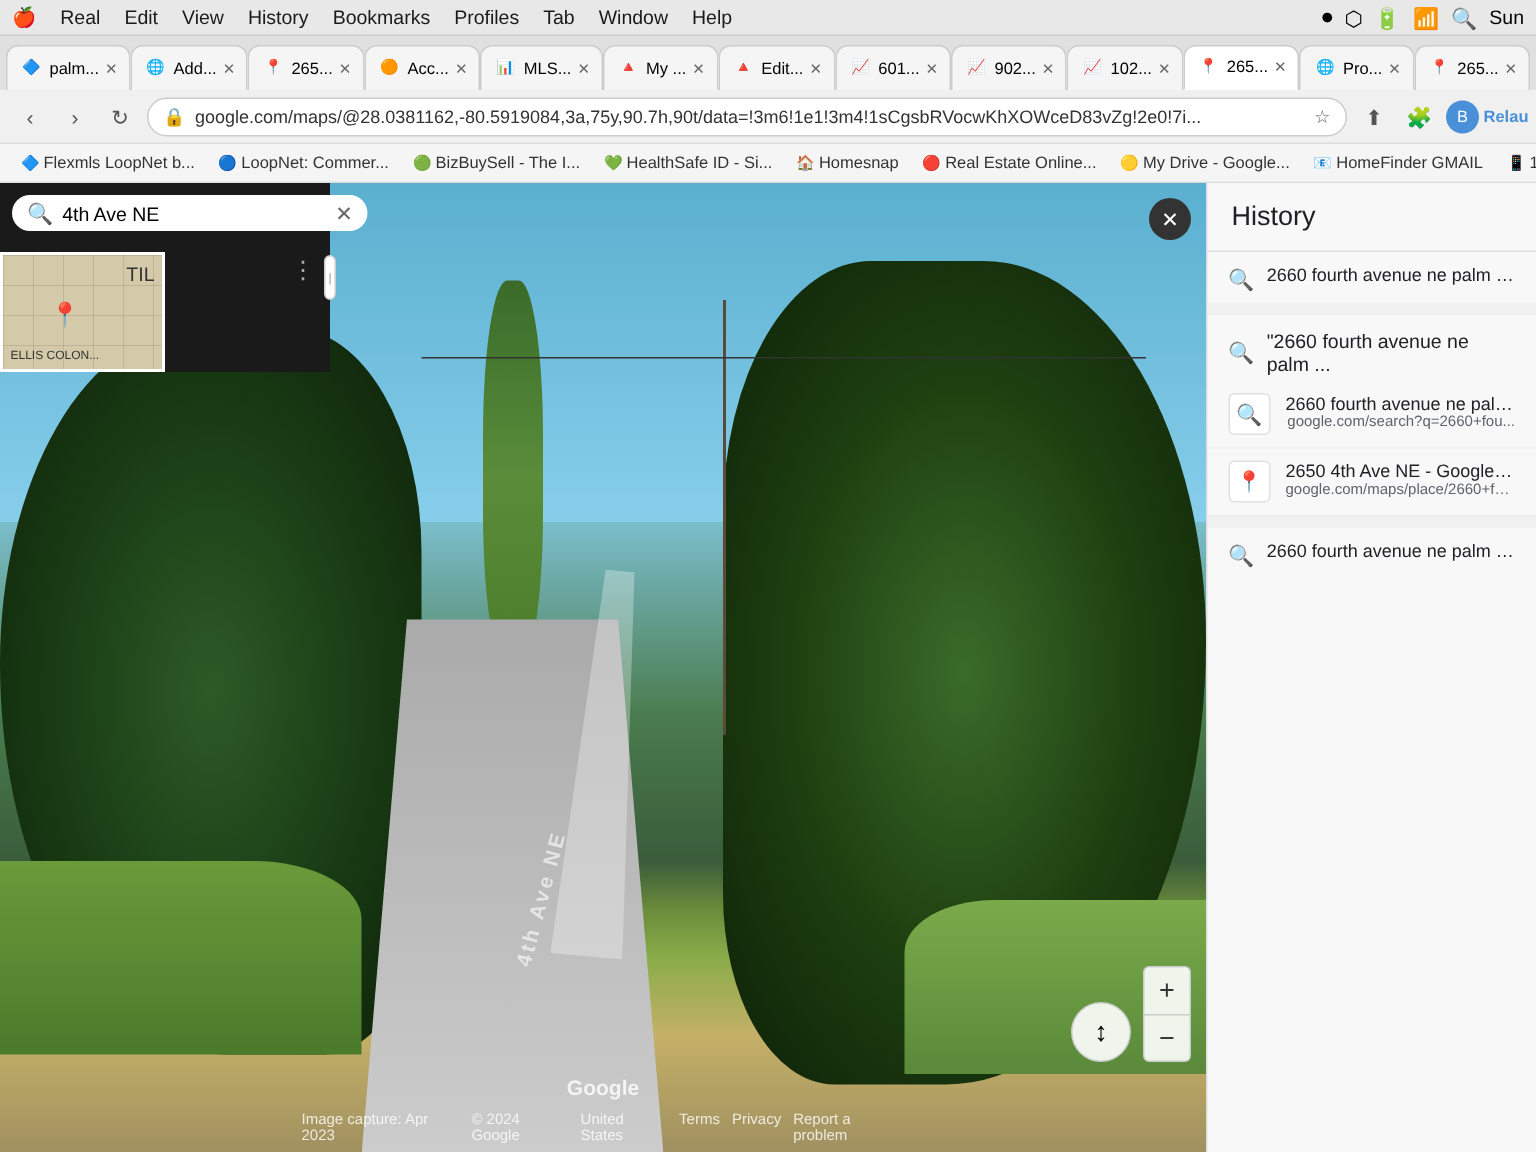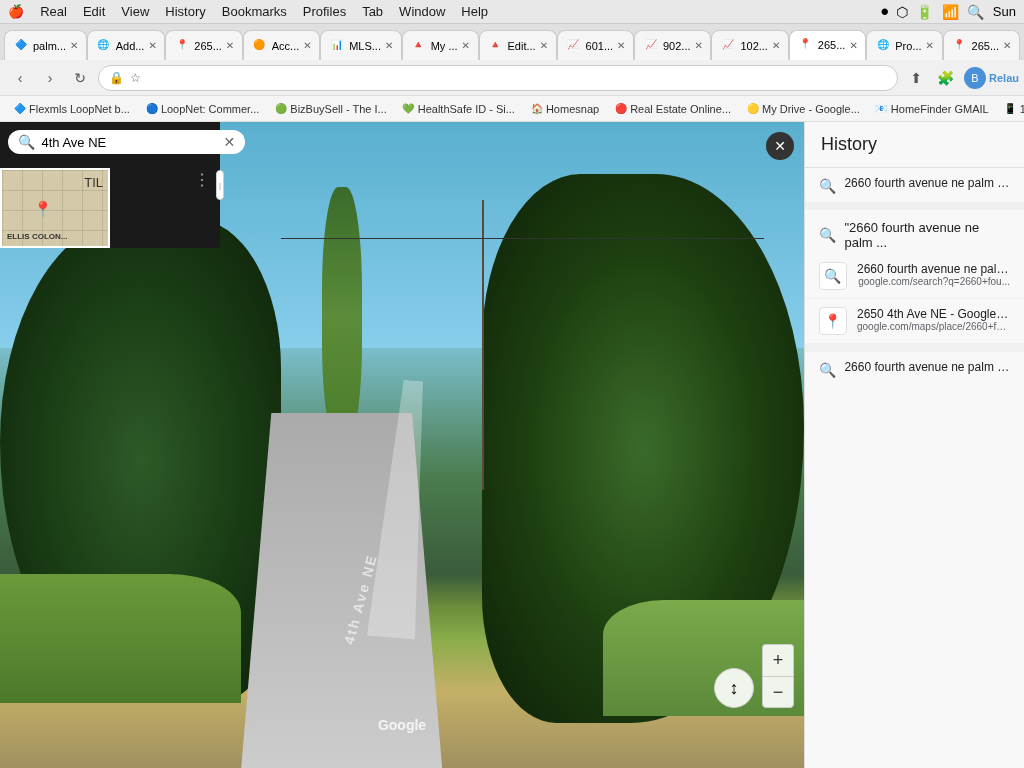--- a/index.html
+++ b/index.html
@@ -369,21 +369,21 @@
       left: 30%;
       color: #e74c3c;
       font-size: 16px;
     }
     .mini-map-text {
       position: absolute;
       bottom: 5px;
       left: 5px;
       font-size: 8px;
       color: #333;
-      font-weight: bold;
+      font-weight: normal;
     }
 
     
     .resize-handle {
       position: absolute;
       right: -4px;
       top: 50%;
       width: 8px;
       height: 30px;
       background: #fff;
@@ -590,20 +590,21 @@
       <span class="tab-close">✕</span>
     </div>
   </div>
 
   <div class="url-bar-area">
     <button class="nav-btn">‹</button>
     <button class="nav-btn">›</button>
     <button class="nav-btn">↻</button>
     <div class="url-bar">
       <span class="url-icon">🔒</span>
+      <span class="url-text">google.com/maps/@28.0381162,-80.5919084,3a,75y,90.7h,90t/data=!3m6!1e1!3m4!1sCgsbRVocwKhXOWceD83vZg!2e0!7i...</span>
       <span class="url-icon">☆</span>
     </div>
     <button class="nav-btn">⬆</button>
     <button class="nav-btn">🧩</button>
     <button class="nav-btn" style="background:#4a90d9;color:white;border-radius:50%;width:22px;height:22px;font-size:11px;">B</button>
     <button class="nav-btn" style="font-size:11px;color:#4a90d9;font-weight:bold;">Relau</button>
   </div>
 
   <div class="bookmarks-bar">
     <div class="bookmark">
@@ -655,20 +656,28 @@
         <div class="road"></div>
         <div class="road-marking"></div>
         <div class="grass-left"></div>
         <div class="grass-right"></div>
         <div class="power-pole"></div>
         <div class="power-line"></div>
         <div class="road-label">4th Ave NE</div>
 
         <div class="google-watermark">Google</div>
 
+        <div class="sv-footer">
+          <span>Image capture: Apr 2023</span>
+          <span>© 2024 Google</span>
+          <span>United States</span>
+          <span>Terms</span>
+          <span>Privacy</span>
+          <span>Report a problem</span>
+        </div>
       </div>
 
       <div class="close-btn">✕</div>
 
       <div class="direction-control">↕</div>
 
       <div class="zoom-controls">
         <div class="zoom-btn">+</div>
         <div class="zoom-btn">−</div>
       </div>

